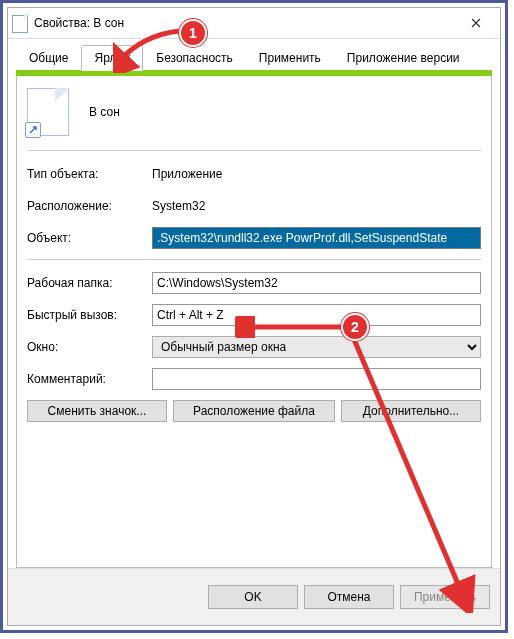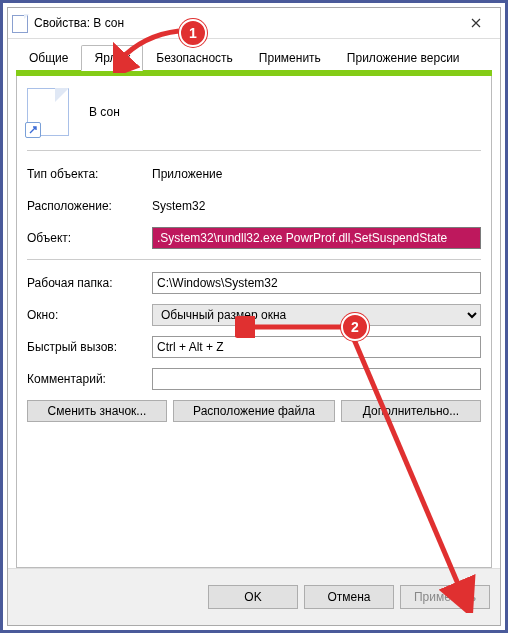--- a/index.html
+++ b/index.html
@@ -124,21 +124,21 @@
     width:100%;
     box-sizing:border-box;
     height:22px;
     font-family:inherit;
     font-size:12px;
     padding: 2px 4px;
     border:1px solid #999;
     background:#fff;
   }
   input.txt.selected {
-    background:#be185d; color:#fff; border:1px solid #7a7a7a;
+    background:#0369a1; color:#fff; border:1px solid #7a7a7a;
   }
   select.sel {
     background:#e9e9e9;
     border:1px solid #adadad;
   }
 
   .btn-row {
     display:flex; gap:6px; margin-top:6px;
   }
   .btn {
@@ -236,31 +236,31 @@
 
       <div class="hr"></div>
 
       <div class="form-row">
         <div class="form-label">Рабочая папка:</div>
         <div class="form-value">
           <input class="txt" value="C:\Windows\System32" style="">
         </div>
       </div>
       <div class="form-row">
+        <div class="form-label">Быстрый вызов:</div>
+        <div class="form-value">
+          <input class="txt" value="Ctrl + Alt + Z" style="">
+        </div>
+      </div>
+      <div class="form-row">
         <div class="form-label">Окно:</div>
         <div class="form-value">
           <select class="sel">
             <option>Обычный размер окна</option>
           </select>
-        </div>
-      </div>
-      <div class="form-row">
-        <div class="form-label">Быстрый вызов:</div>
-        <div class="form-value">
-          <input class="txt" value="Ctrl + Alt + Z" style="">
         </div>
       </div>
       <div class="form-row">
         <div class="form-label">Комментарий:</div>
         <div class="form-value">
           <input class="txt" value="" style="">
         </div>
       </div>
 
       <div class="btn-row">

